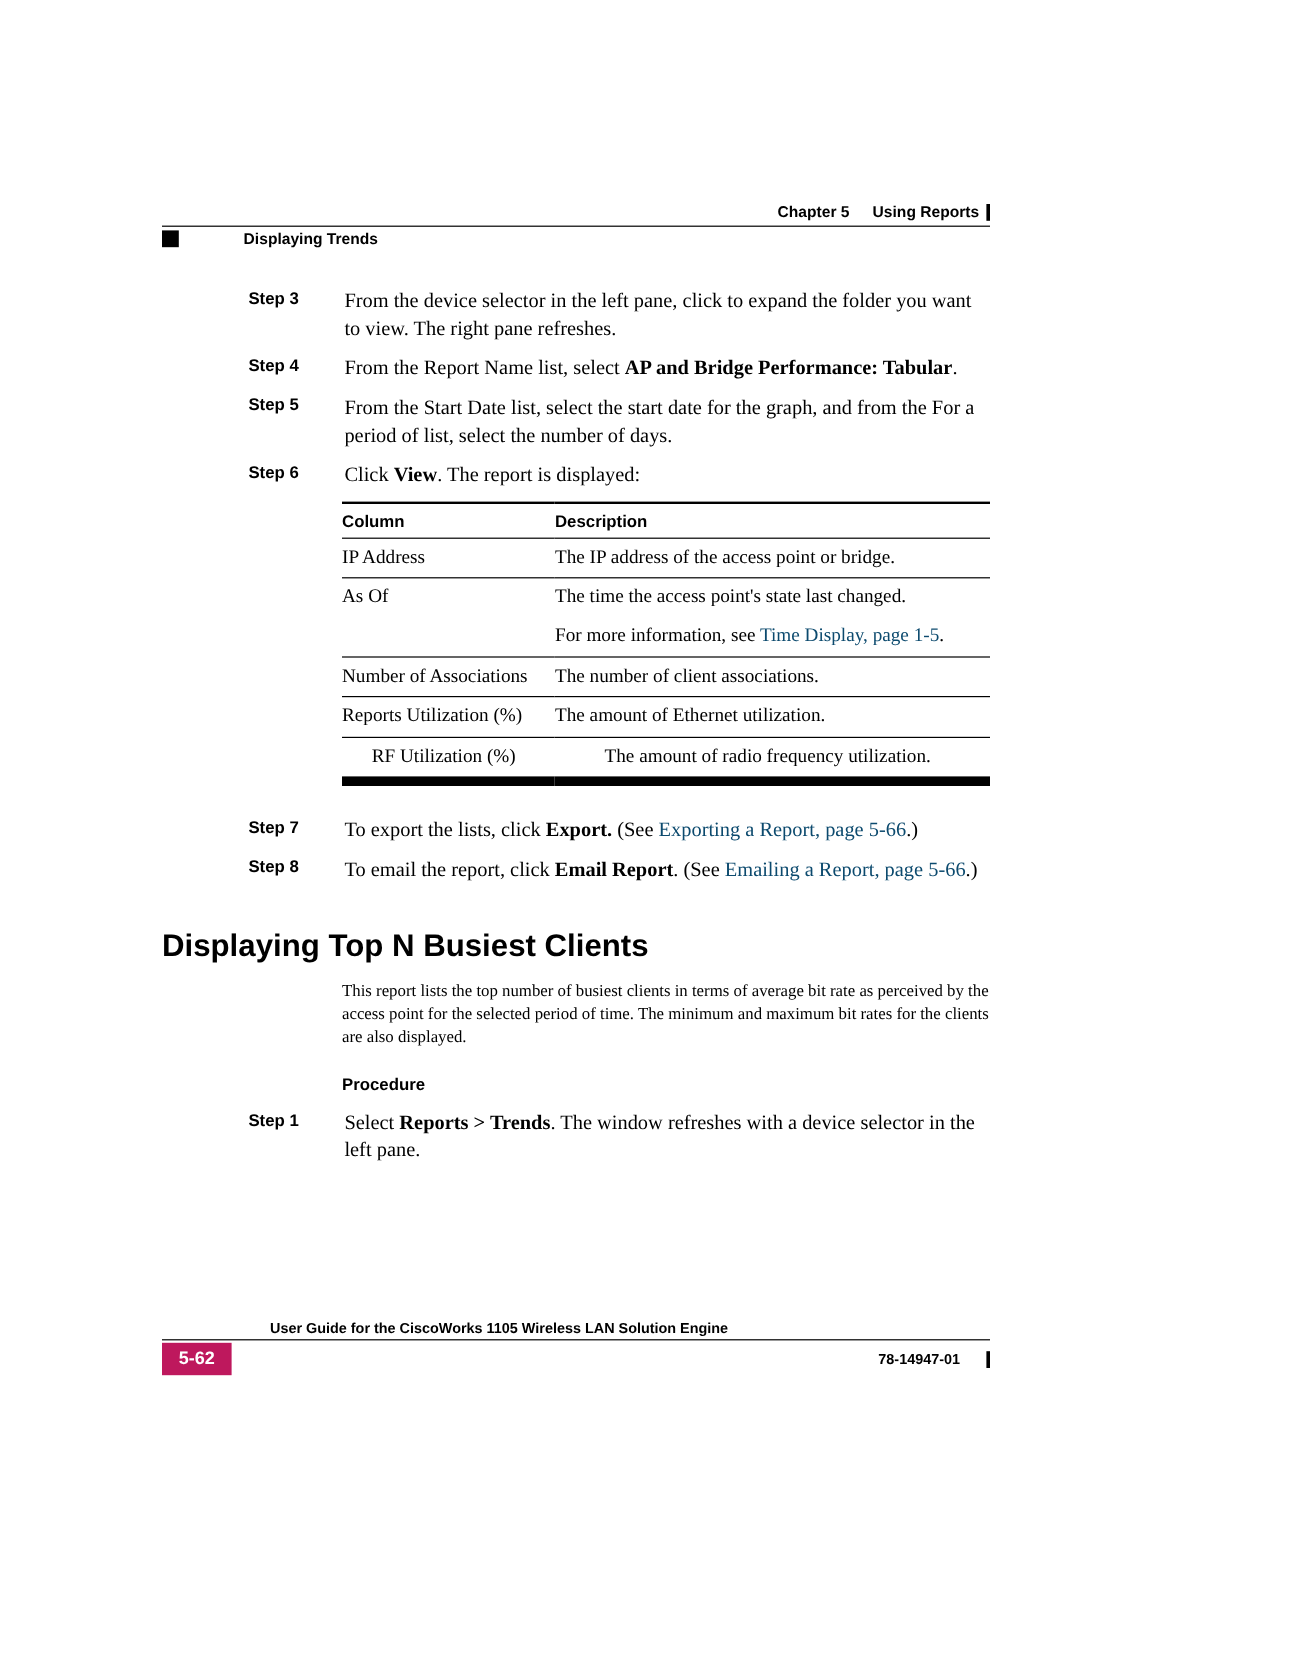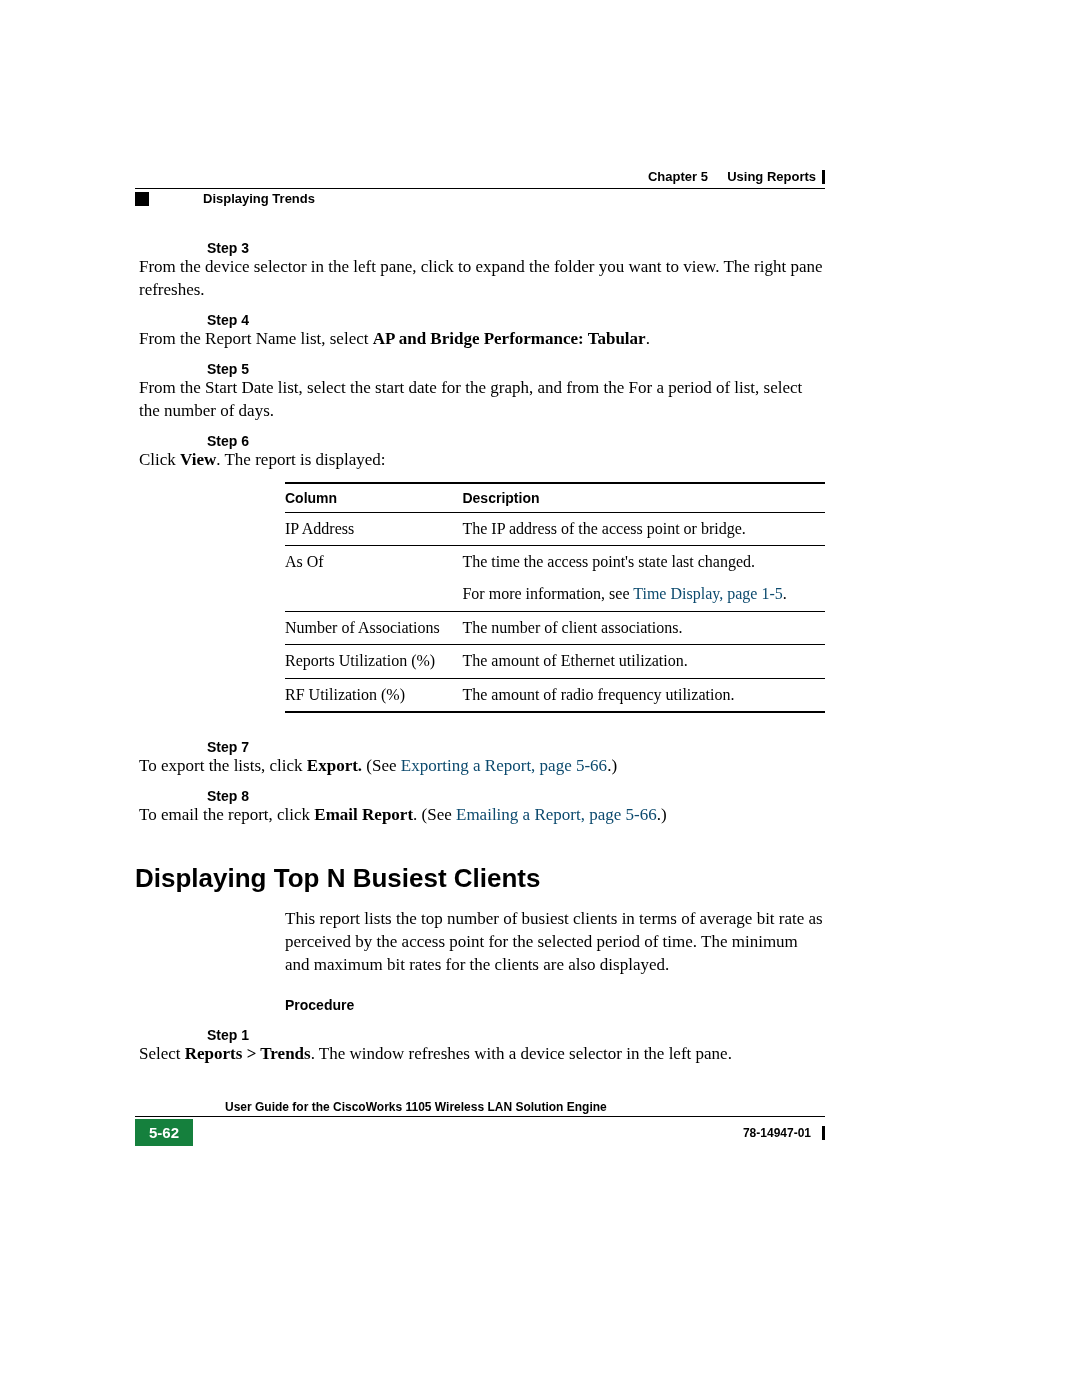--- a/index.html
+++ b/index.html
@@ -66,21 +66,20 @@
   .content {
     position: absolute;
     left: 135px;
     top: 240px;
     width: 690px;
   }
   .step-row {
     display: flex;
     align-items: flex-start;
     margin-bottom: 10px;
-    flex-direction: column;
   }
   .step-label {
     width: 76px;
     flex-shrink: 0;
     font-family: Arial, Helvetica, sans-serif;
     font-size: 14px;
     font-weight: bold;
     text-align: left;
     padding-left: 72px;
     box-sizing: content-box;
@@ -114,32 +113,33 @@
     border-bottom: 1px solid #000;
     padding: 6px 8px 6px 0;
   }
   table.data-table tbody td {
     border-bottom: 1px solid #000;
     padding: 5px 8px 5px 0;
     vertical-align: top;
     line-height: 1.4;
   }
   table.data-table tbody tr:last-child td {
-    border-bottom: 2px solid #000000;
+    border-bottom: 8px solid #000000;
+    text-align: center;
   }
   .noborder td { border-bottom: none !important; }
   .link { color: #0c4a6e; }
   h2.section-heading {
     font-family: Arial, Helvetica, sans-serif;
     font-size: 26px;
     font-weight: bold;
     margin: 36px 0 14px 0;
   }
   .body-para {
-    font-size: 17px;
+    font-size: 14px;
     line-height: 1.35;
     margin-left: 150px;
     margin-bottom: 16px;
   }
   .procedure-label {
     font-family: Arial, Helvetica, sans-serif;
     font-size: 14px;
     font-weight: bold;
     margin: 20px 0 14px 150px;
   }
@@ -161,33 +161,33 @@
     margin-left: 90px;
     margin-bottom: 1px;
   }
   .footer-row {
     display: flex;
     align-items: center;
     justify-content: space-between;
     font-size: 12px;
   }
   .page-num-box {
-    background: #15803d;
+    background: #be185d;
     color: #fff;
     font-weight: bold;
     font-size: 15px;
     padding: 5px 14px;
     display: inline-block;
   }
   .doc-num {
     font-weight: bold;
     font-size: 12px;
     display: flex;
     align-items: center;
-    gap: 11px;
+    gap: 22px;
   }
 </style>
 </head>
 <body>
 
 <div class="header">
   <div class="header-line">
     <span></span>
     <span class="header-right">
       <span>Chapter 5</span>

